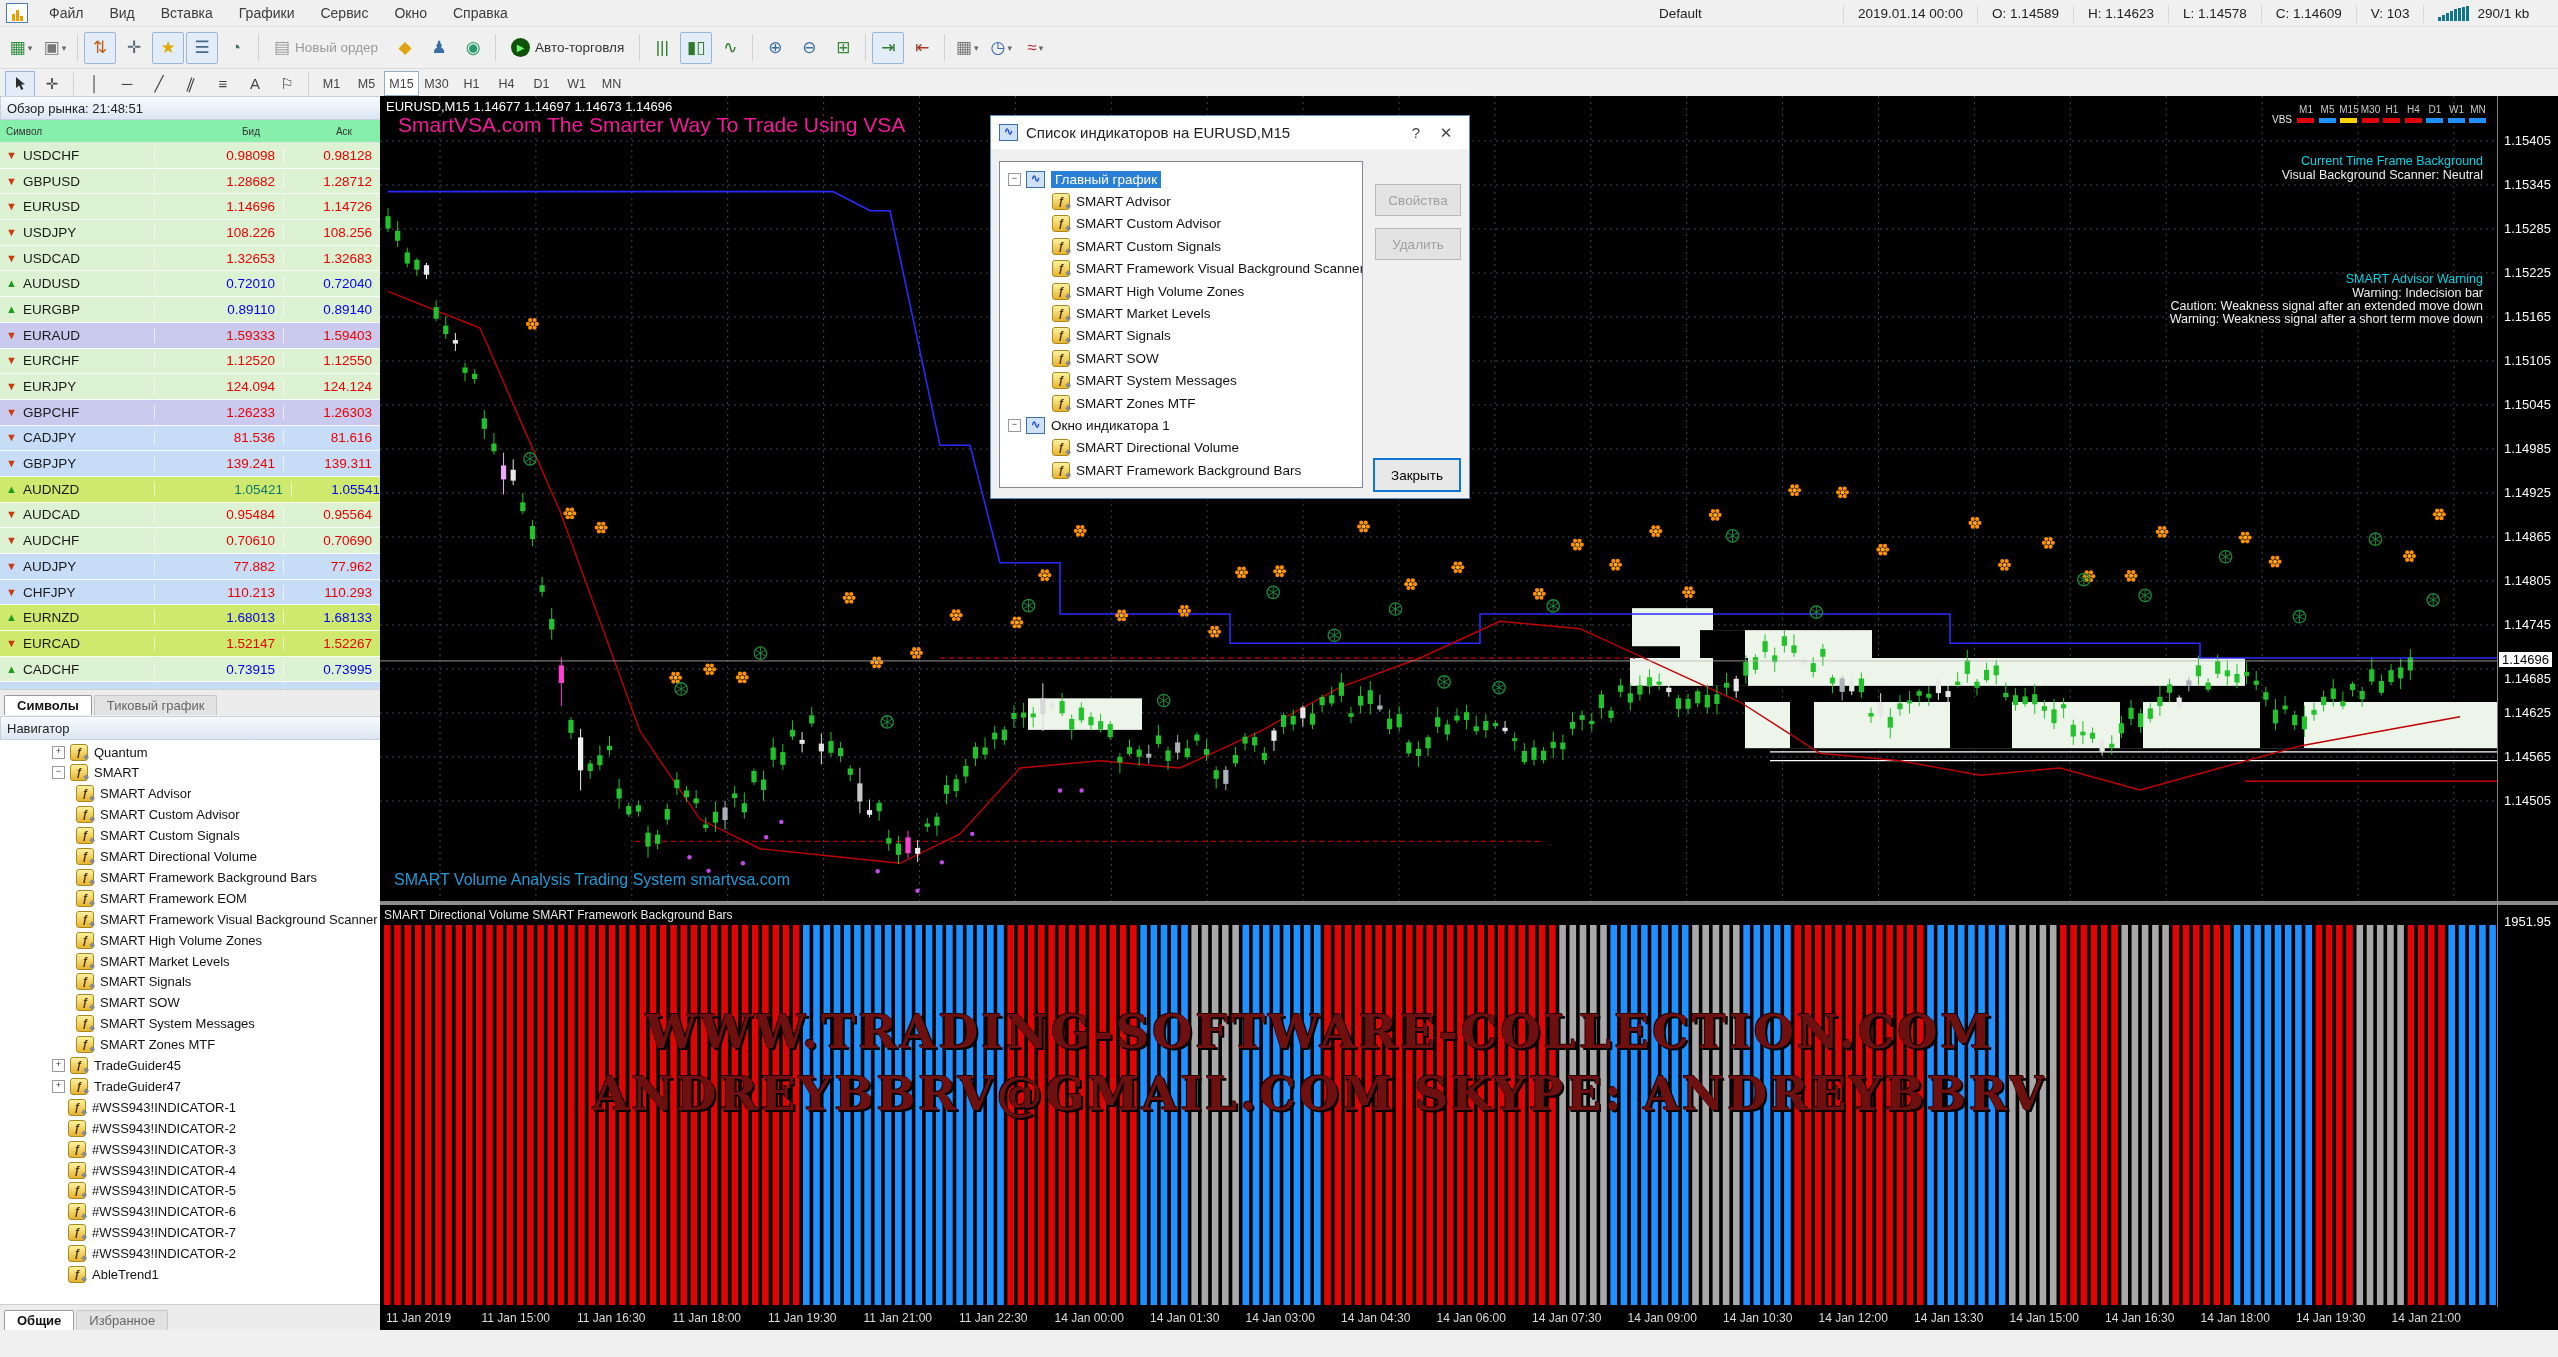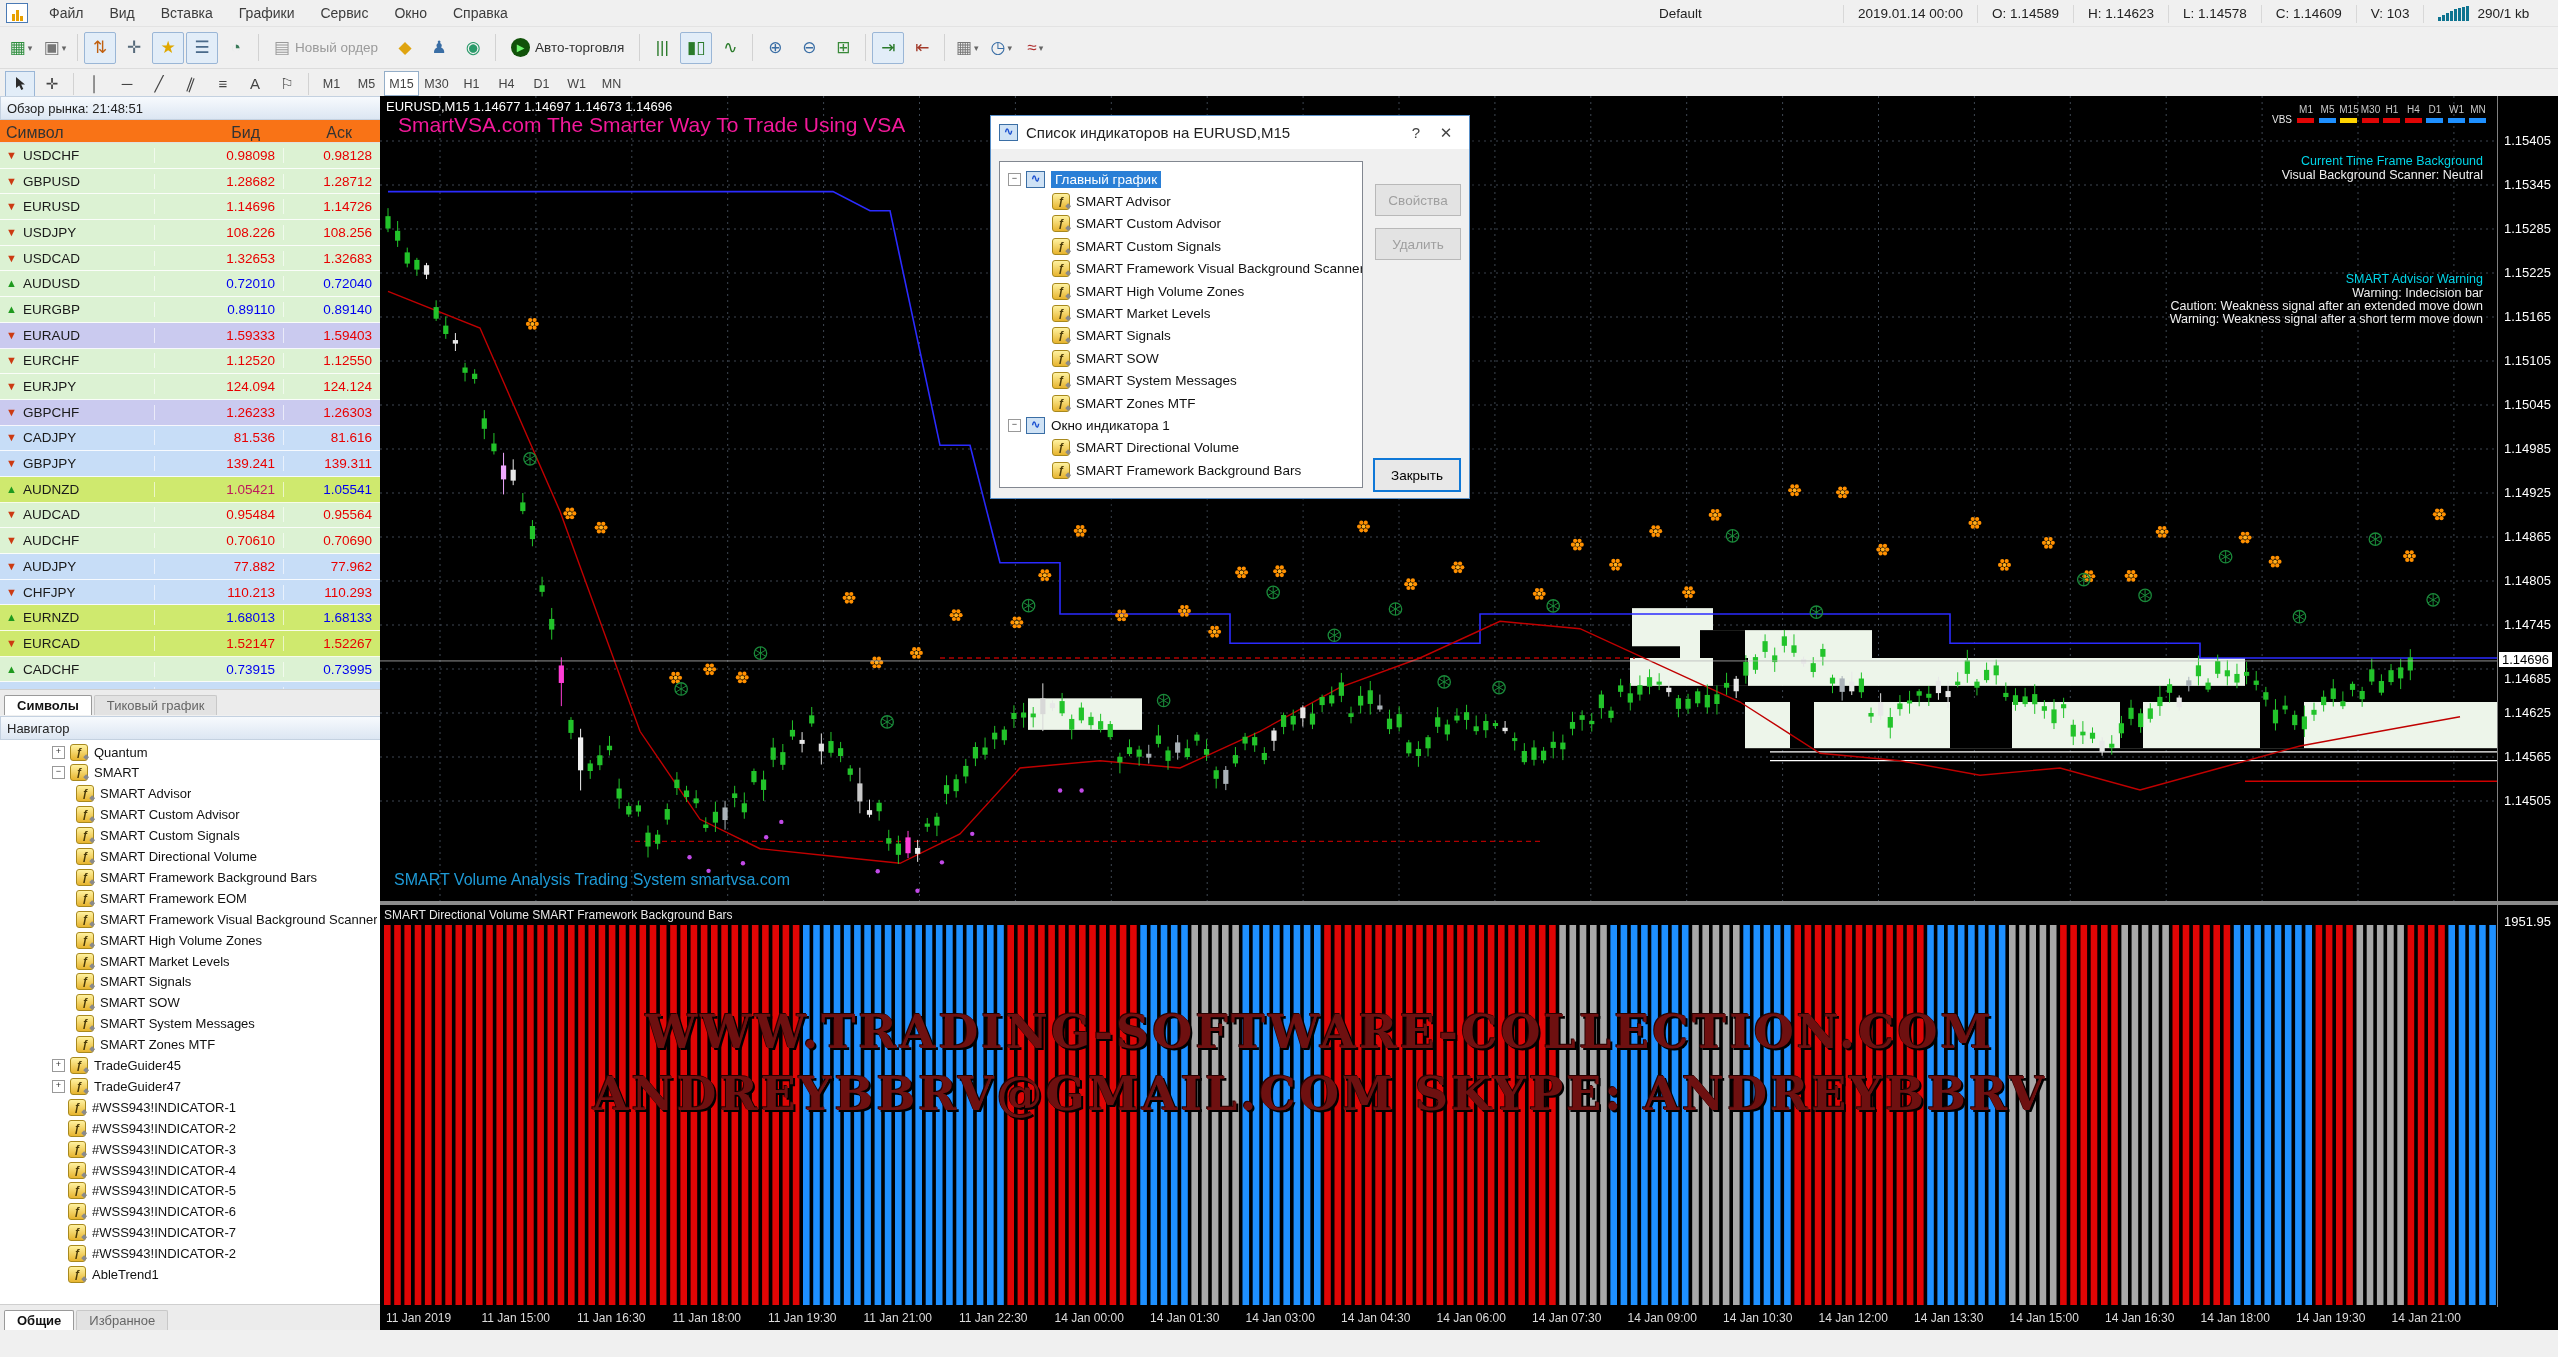--- a/index.html
+++ b/index.html
@@ -28,22 +28,22 @@
             font-size:15px;color:#444;border:1px solid transparent;margin:0 1px}
   .tool-btn.pressed{background:#e2edf8;border-color:#9ab6d6}
   .tf-btn{width:33px;height:23px;display:flex;align-items:center;justify-content:center;
           font-size:12.5px;color:#444;border:1px solid transparent}
   .tf-btn.active{background:#fff;border-color:#94aec8}
   
   #left{left:0;top:96px;width:456px;height:1234px;background:#f0f0f0}
   .panel-header{height:22px;background:linear-gradient(#f7fafd,#dce6f2);border:1px solid #c4d1e0;
                 font-size:13px;color:#222;display:flex;align-items:center;justify-content:space-between;padding:0 6px}
   .panel-x{color:#555;font-size:12px;padding:0 3px}
-  #mw-colhead{display:flex;height:22px;background:#f97316;border-bottom:1px solid #e0e0e0;
-              font-size:16px;color:#333;align-items:flex-end}
+  #mw-colhead{display:flex;height:22px;background:#86efac;border-bottom:1px solid #e0e0e0;
+              font-size:10px;color:#333;align-items:center}
   .mw-body{position:relative;background:#fff}
   .mw-row{display:flex;height:24.7px;align-items:center;font-size:13.5px;border-bottom:1px solid rgba(255,255,255,.85)}
   .mw-sym{width:148px;display:flex;align-items:center;gap:6px;padding-left:6px;color:#1a1a1a}
   .mw-bid{width:120px;text-align:right;padding-right:8px;border-left:1px solid rgba(255,255,255,.6)}
   .mw-ask{width:88px;text-align:right;padding-right:4px;border-left:1px solid rgba(255,255,255,.6)}
   .arr{font-size:11px;line-height:1}
   .tabsbar{height:25px;background:#ececec;display:flex;align-items:flex-end;border-top:1px solid #cfcfcf;padding-left:4px;gap:2px}
   .tab{font-size:13px;color:#666;background:#e2e2e2;border:1px solid #c8c8c8;border-bottom:none;
        padding:2px 12px;border-radius:2px 2px 0 0}
   .tab.active{background:#fff;color:#111;font-weight:bold;border-color:#9a9a9a}
@@ -353,21 +353,21 @@
           <span>GBPJPY</span>
         </span>
         <span class="mw-bid" style="color: rgb(232, 0, 0);">139.241</span>
         <span class="mw-ask" style="color: rgb(232, 0, 0);">139.311</span>
       </div>
       <div class="mw-row" style="background: rgb(207, 233, 110);">
         <span class="mw-sym">
           <span class="arr" style="color: rgb(30, 154, 30);">▲</span>
           <span>AUDNZD</span>
         </span>
-        <span class="mw-bid" style="color: #be185d;">1.05421</span>
+        <span class="mw-bid" style="color: #0f766e; padding-left: 8px;">1.05421</span>
         <span class="mw-ask" style="color: rgb(0, 0, 240);">1.05541</span>
       </div>
       <div class="mw-row" style="background: rgb(220, 242, 211);">
         <span class="mw-sym">
           <span class="arr" style="color: rgb(204, 58, 18);">▼</span>
           <span>AUDCAD</span>
         </span>
         <span class="mw-bid" style="color: rgb(232, 0, 0);">0.95484</span>
         <span class="mw-ask" style="color: rgb(232, 0, 0);">0.95564</span>
       </div>

